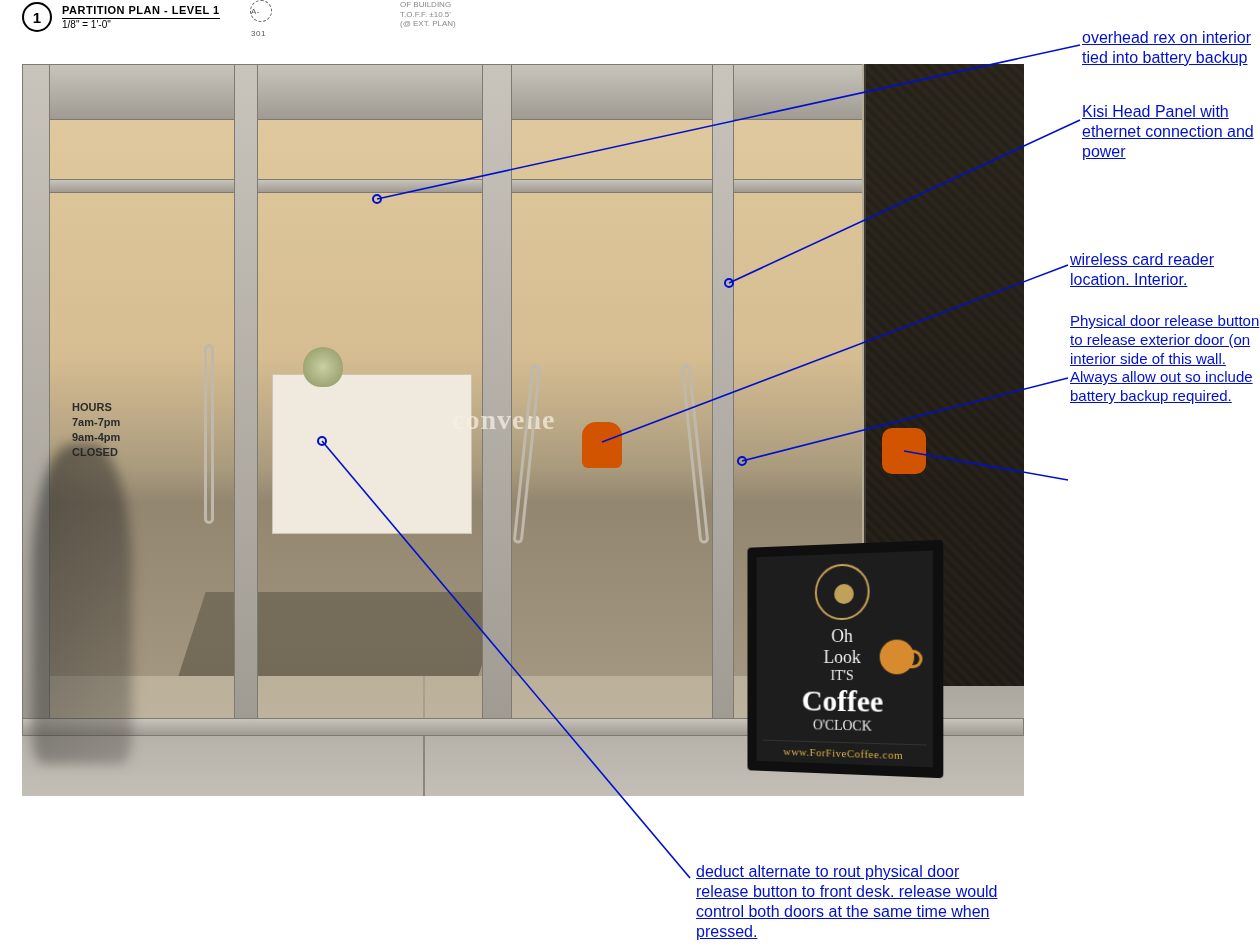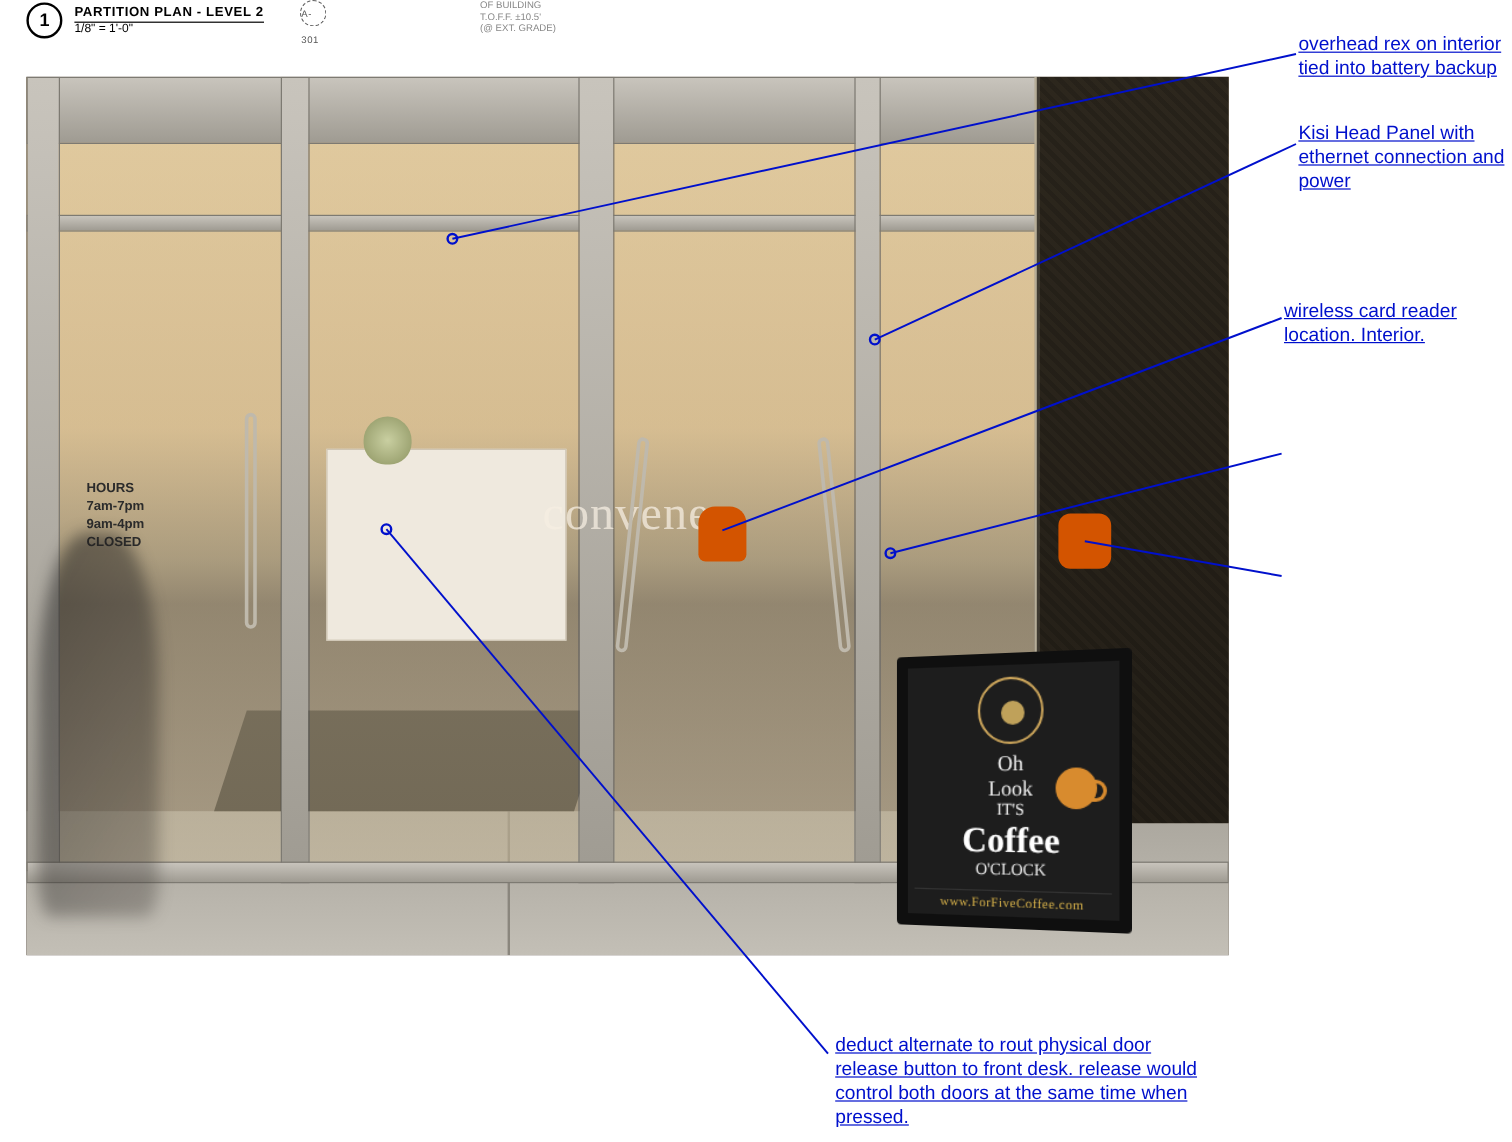--- a/index.html
+++ b/index.html
@@ -50,21 +50,21 @@
 
   
   .sidewalk { position: absolute; left: 0; right: 0; bottom: 0; height: 120px; background: linear-gradient(#aaa69d, #c3bfb6); }
   .sidewalk::before { content: ""; position: absolute; left: 40%; top: 0; bottom: 0; width: 2px; background: #8a867d; }
 
   
   .desk { position: absolute; left: 250px; top: 310px; width: 200px; height: 160px; background: #efe9de; border: 1px solid #cfc5b3; }
   .desk::after { content: ""; position: absolute; top: -28px; left: 30px; width: 40px; height: 40px; background: radial-gradient(#c9cfa1, #8d9461); border-radius: 50% 50% 45% 45%; }
 
   
-  .convene { position: absolute; left: 430px; top: 340px; color: rgba(245,238,225,0.75); font-size: 40px; font-family: Georgia, serif; letter-spacing: 1px; }
+  .convene { position: absolute; left: 430px; top: 340px; color: rgba(245,238,225,0.75); font-size: 28px; font-family: Georgia, serif; letter-spacing: 1px; font-weight: bold; }
 
   
   .hours { position: absolute; left: 50px; top: 336px; font-size: 11px; line-height: 1.35; color: #2b2b2b; font-weight: bold; }
 
   
   .handle { position: absolute; width: 10px; height: 180px; border: 3px solid #bfb9ac; border-radius: 6px; background: transparent; }
   .h1 { left: 182px; top: 280px; }
   .h2 { left: 500px; top: 300px; transform: rotate(6deg); }
   .h3 { left: 668px; top: 300px; transform: rotate(-6deg); }
 
@@ -98,31 +98,31 @@
 
 </style>
 </head>
 <body>
 
 <div class="canvas">
 
   <div class="plan-header">
     <div class="plan-num-circle">1</div>
     <div class="plan-titles">
-      <span class="plan-title-main">PARTITION PLAN - LEVEL 2</span>
+      <span class="plan-title-main">PARTITION PLAN - LEVEL 1</span>
       <span class="plan-title-sub">1/8" = 1'-0"</span>
     </div>
   </div>
   <div class="plan-extra">
     <span class="dash-circle">A-301</span>
   </div>
   <div class="plan-notes">
     <div>OF BUILDING</div>
     <div>T.O.F.F. ±10.5'</div>
-    <div>(@ EXT. GRADE)</div>
+    <div>(@ EXT. PLAN)</div>
   </div>
 
   <div class="photo">
     <div class="interior-floor"></div>
     <div class="sidewalk"></div>
     <div class="mat"></div>
 
     <div class="glass g1"></div>
     <div class="glass g2"></div>
     <div class="glass g3"></div>
@@ -188,15 +188,16 @@
     <line x1="742" y1="461" x2="1068" y2="378"></line>
 
     <line x1="904" y1="451" x2="1068" y2="480"></line>
 
     <line x1="322" y1="441" x2="690" y2="878"></line>
   </svg>
 
   <div class="ann" style="left:1082px; top:28px;">overhead rex on interior tied into battery backup</div>
   <div class="ann" style="left:1082px; top:102px;">Kisi Head Panel with ethernet connection and power</div>
   <div class="ann" style="left:1070px; top:250px;">wireless card reader location.  Interior.</div>
+  <div class="ann small" style="left:1070px; top:312px; max-width:200px;">Physical door release button to release exterior door (on interior side of this wall.  Always allow out so include battery backup required.</div>
   <div class="ann" style="left:696px; top:862px; max-width:320px;">deduct alternate to rout physical door release button to front desk. release would control both doors at the same time when pressed.</div>
 
 </div>
 
 </body></html>

